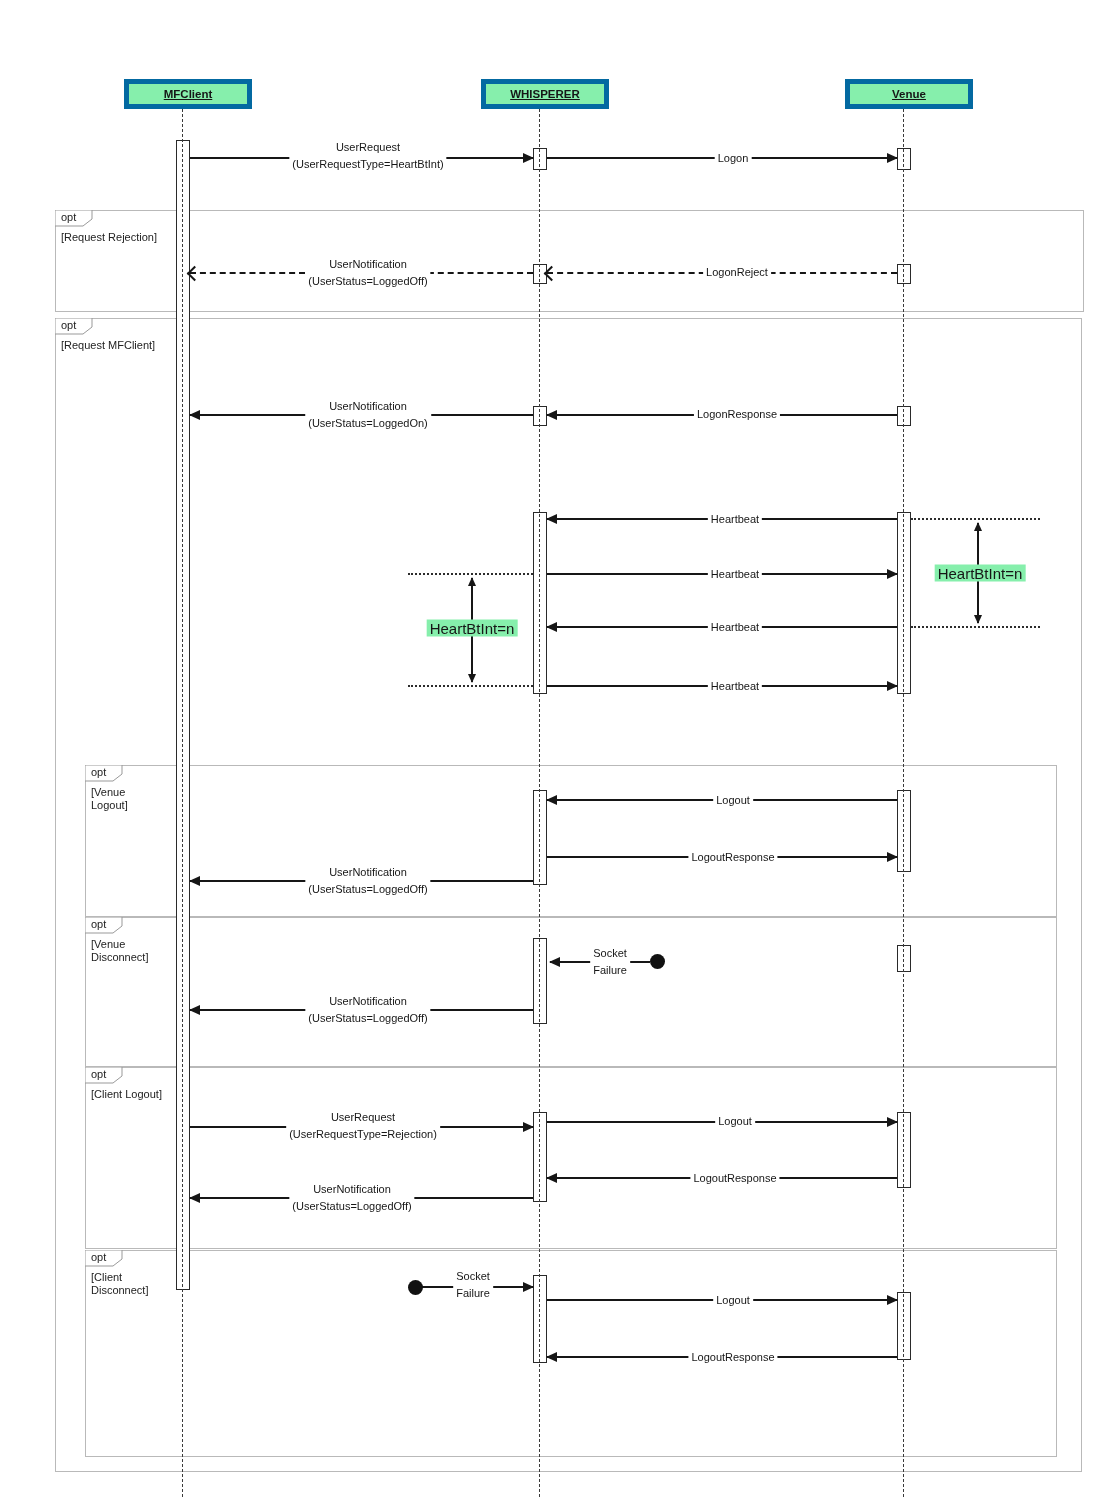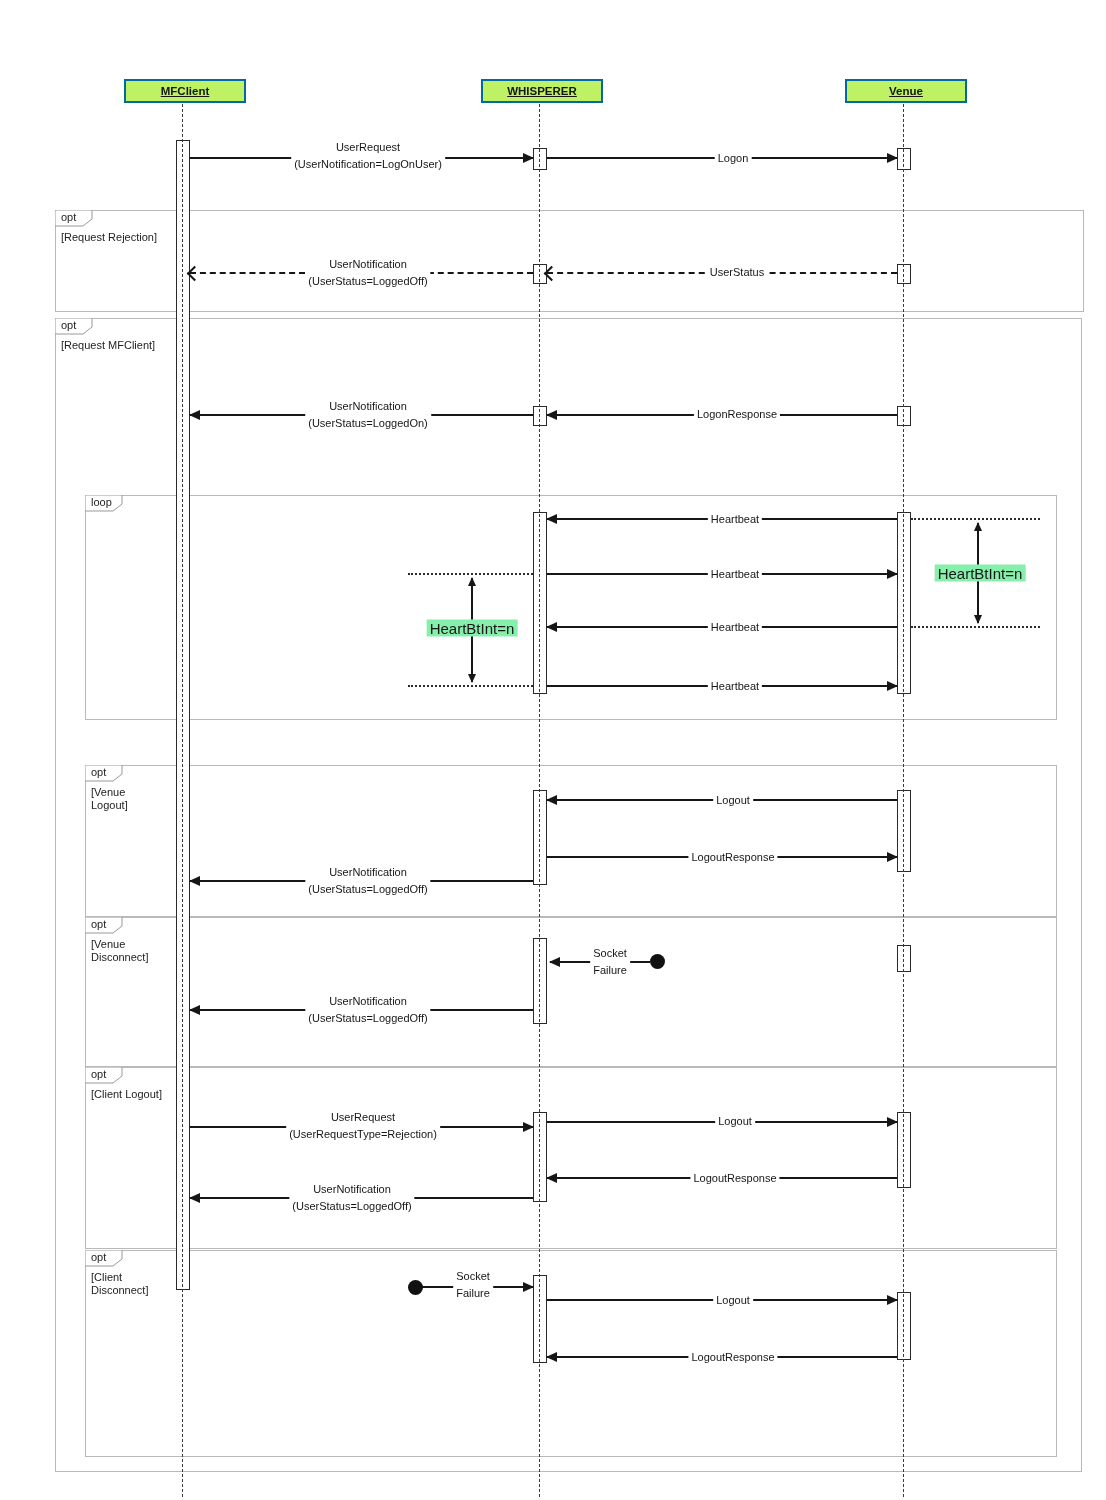--- a/index.html
+++ b/index.html
@@ -5,21 +5,21 @@
   html,body { margin:0; padding:0; background:#ffffff; }
   .canvas {
     position:relative; width:1106px; height:1500px; background:#ffffff;
     font-family:"Liberation Sans", sans-serif; font-size:11px; color:#161616;
     overflow:hidden;
   }
   
   .lifeline { position:absolute; width:0; border-left:1px dashed #3a3a3a; z-index:3; }
   
   .actor {
-    position:absolute; width:118px; height:20px; background:#bef264; border:2px solid #0369a1;
+    position:absolute; width:118px; height:20px; background:#86efac; border:5px solid #0369a1;
     display:flex; align-items:center; justify-content:center; z-index:4;
     font-weight:bold; text-decoration:underline; font-size:11.5px;
   }
   
   .frame { position:absolute; border:1px solid #b9b9b9; z-index:1; background:transparent; }
   .ftab { position:absolute; top:-1px; left:-1px; width:38px; height:17px; z-index:2;text-decoration:underline; }
   .ftab svg { position:absolute; top:0; left:0; }
   .ftab .op { position:absolute; left:6px; top:1px; font-size:11px; color:#222; }
   .fguard { position:absolute; left:5px; top:20px; font-size:11px; color:#222; white-space:pre-line; z-index:2; line-height:1.15; }
   
@@ -64,28 +64,20 @@
   <div class="frame" style="left:55px;top:318px;width:1025px;height:1152px">
     <div class="ftab">
       <svg width="38" height="17" viewBox="0 0 38 17">
           <path d="M0 0 H37 V9 L28 16 H0 Z" fill="#ffffff" stroke="#999999"></path>
         </svg>
       <span class="op">opt</span>
     </div>
     <div class="fguard">[Request MFClient]</div>
   </div>
 
-  <div class="frame" style="left:85px;top:495px;width:970px;height:223px">
-    <div class="ftab">
-      <svg width="38" height="17" viewBox="0 0 38 17">
-          <path d="M0 0 H37 V9 L28 16 H0 Z" fill="#ffffff" stroke="#999999"></path>
-        </svg>
-      <span class="op">loop</span>
-    </div>
-  </div>
 
   <div class="frame" style="left:85px;top:765px;width:970px;height:150px">
     <div class="ftab">
       <svg width="38" height="17" viewBox="0 0 38 17">
           <path d="M0 0 H37 V9 L28 16 H0 Z" fill="#ffffff" stroke="#999999"></path>
         </svg>
       <span class="op">opt</span>
     </div>
     <div class="fguard">[Venue
 Logout]</div>
@@ -228,31 +220,31 @@
     </div>
   <div class="msg" style="left:547px;top:1299px;width:350px">
       <span class="ah ah-r"></span>
     </div>
   <div class="msg" style="left:547px;top:1356px;width:350px">
       <span class="ah ah-l"></span>
     </div>
 
   <div class="mlabel" style="left:368px;top:155px">
     <div>UserRequest</div>
-    <div>(UserNotification=LogOnUser)</div>
+    <div>(UserRequestType=HeartBtInt)</div>
   </div>
   <div class="mlabel" style="left:733px;top:158px">
     <div>Logon</div>
   </div>
   <div class="mlabel" style="left:368px;top:272px">
     <div>UserNotification</div>
     <div>(UserStatus=LoggedOff)</div>
   </div>
   <div class="mlabel" style="left:737px;top:272px">
-    <div>UserStatus</div>
+    <div>LogonReject</div>
   </div>
   <div class="mlabel" style="left:368px;top:414px">
     <div>UserNotification</div>
     <div>(UserStatus=LoggedOn)</div>
   </div>
   <div class="mlabel" style="left:737px;top:414px">
     <div>LogonResponse</div>
   </div>
   <div class="mlabel" style="left:735px;top:519px">
     <div>Heartbeat</div>

